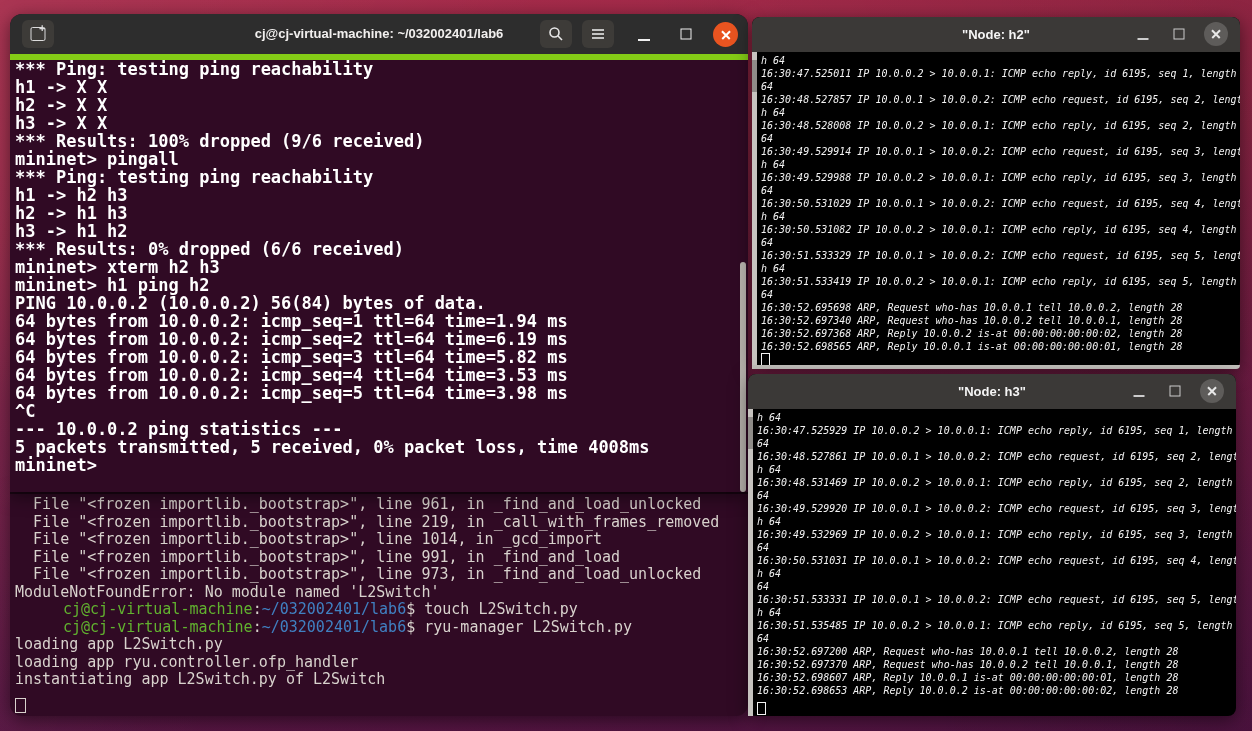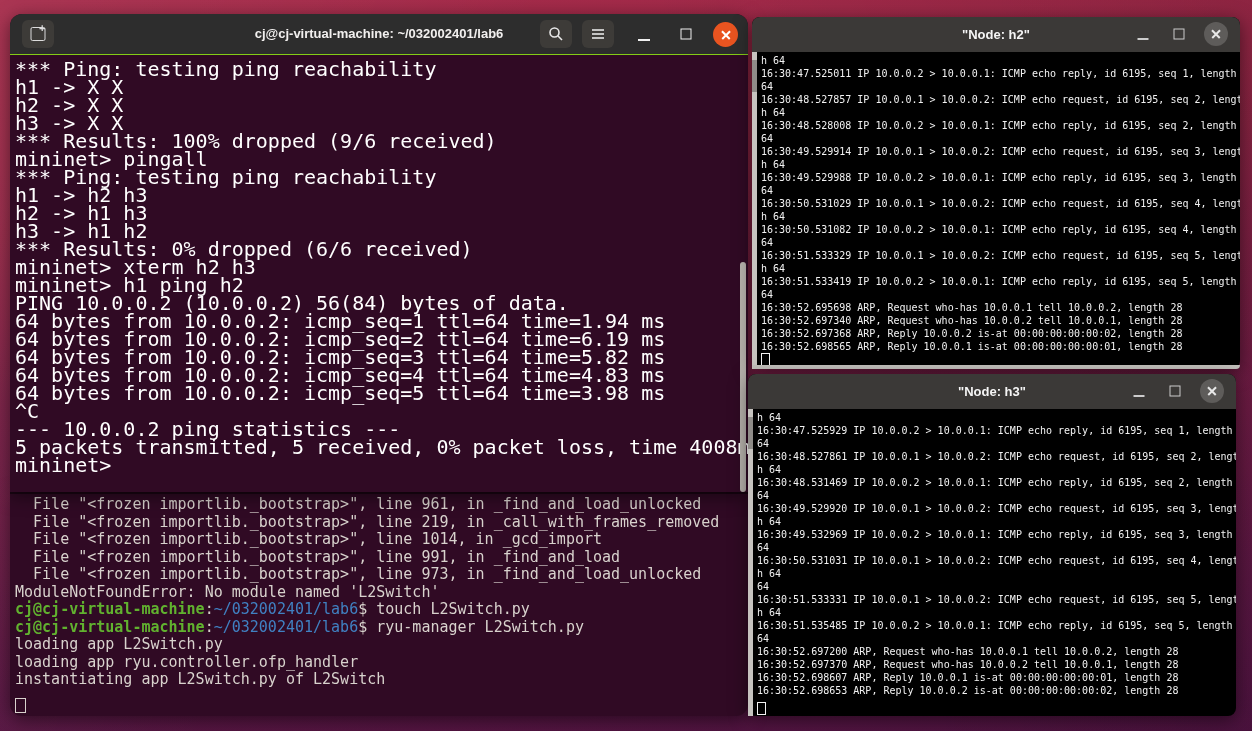--- a/index.html
+++ b/index.html
@@ -11,67 +11,67 @@
   }
   body::before{
     content:"";position:absolute;inset:0;
     background:linear-gradient(115deg,rgba(255,255,255,0.05) 0%,rgba(255,255,255,0) 35%),
                linear-gradient(250deg,rgba(0,0,0,0.10) 0%,rgba(0,0,0,0) 40%);
     clip-path:polygon(0 0,100% 0,100% 100%,0 100%);
   }
   .window{position:absolute;box-shadow:0 4px 18px rgba(0,0,0,0.5);}
   
   .main-window{left:10px;top:14px;width:738px;height:478px;background:var(--terminal-bg,#300a24);border-radius:12px 12px 0 0;}
-  .main-titlebar{position:absolute;left:0;top:0;right:0;height:40px;background:#2d2d2d;border-radius:12px 12px 0 0;border-bottom:1px solid #84cc16;}
+  .main-titlebar{position:absolute;left:0;top:0;right:0;height:40px;background:#2d2d2d;border-radius:12px 12px 0 0;border-bottom:6px solid #84cc16;}
   .main-title{position:absolute;left:0;right:0;top:0;height:40px;line-height:40px;text-align:center;color:#f2f0ef;font-weight:bold;font-size:13px;}
   .tb-btn{position:absolute;top:6px;width:32px;height:28px;border-radius:6px;background:#3d3b38;}
   .btn-newtab{left:12px;}
   .btn-search{left:530px;}
   .btn-menu{left:572px;}
   .btn-plain{position:absolute;top:6px;width:28px;height:28px;background:transparent;}
   .btn-min{left:620px;}
   .btn-max{left:662px;}
   .btn-close{position:absolute;left:703px;top:8px;width:25px;height:25px;border-radius:50%;background:var(--accent-close,#e95420);}
   .glyph-x{position:absolute;left:0;top:0;right:0;bottom:0;}
   .glyph-x::before,.glyph-x::after{content:"";position:absolute;left:50%;top:50%;width:11px;height:1.6px;background:#fff;}
   .glyph-x::before{transform:translate(-50%,-50%) rotate(45deg);}
   .glyph-x::after{transform:translate(-50%,-50%) rotate(-45deg);}
   .glyph-min{position:absolute;left:50%;top:19px;width:12px;height:1.6px;background:#f0f0f0;transform:translateX(-50%);}
   .glyph-max{position:absolute;left:50%;top:50%;width:9px;height:9px;border:1.5px solid #f0f0f0;transform:translate(-50%,-50%);}
   .glyph-newtab{position:absolute;left:50%;top:50%;width:13px;height:12px;border:1.5px solid #dcdcdc;border-radius:2px;transform:translate(-50%,-50%);}
   .glyph-newtab::before{content:"+";position:absolute;right:-1px;top:-6px;color:#dcdcdc;font-size:11px;font-weight:bold;}
   .icon-svg{position:absolute;left:50%;top:50%;transform:translate(-50%,-50%);}
   .main-content{position:absolute;left:0;top:40px;right:0;bottom:0;overflow:hidden;padding:6px 0 0 5px;
-    font-family:"DejaVu Sans Mono",monospace;font-size:20px;line-height:18px;color:var(--main-fg,#ffffff);}
+    font-family:"DejaVu Sans Mono",monospace;font-size:17px;line-height:18px;color:var(--main-fg,#ffffff);font-weight:bold;}
   .trow{white-space:pre;height:auto;}
   .main-scrollbar{position:absolute;right:2px;top:248px;width:6px;height:230px;border-radius:3px;background:#b9b4ae;}
   
   .ryu-window{left:10px;top:492px;width:738px;height:222px;background:var(--terminal-bg,#300a24);border-radius:0 0 12px 12px;border-top:2px solid #1a0513;}
   .ryu-content{position:absolute;left:0;top:0;right:0;bottom:0;overflow:hidden;padding:2px 0 0 5px;
     font-family:"DejaVu Sans Mono",monospace;font-size:15px;line-height:17.5px;color:var(--ryu-fg,#d8d2cd);}
-  .c-green{color:var(--prompt-green,#61b22f);font-weight:bold;}
+  .c-green{color:var(--prompt-green,#61b22f);font-weight:normal;margin-left:48px;}
   .c-blue{color:var(--prompt-blue,#4081c2);font-weight:normal;}
   .cursor-box{position:absolute;border:1px solid #d8d2cd;background:transparent;}
   .ryu-cursor{left:5px;top:204px;width:9px;height:13px;}
   
   .xterm-window{width:488px;background:#000;border-radius:8px;}
   .xt-h2{left:752px;top:17px;height:352px;}
   .xt-h3{left:748px;top:374px;height:342px;}
   .xterm-titlebar{position:absolute;left:0;top:0;right:0;height:35px;background:#3b3937;border-radius:8px 8px 0 0;}
   .xterm-title{position:absolute;left:0;right:0;top:0;height:35px;line-height:35px;text-align:center;color:#f5f5f5;font-weight:bold;font-size:13px;}
   .xt-min{position:absolute;right:84px;top:4px;width:26px;height:26px;}
   .xt-min::before{content:"";position:absolute;left:50%;top:17px;width:11px;height:1.5px;background:#cccccc;transform:translateX(-50%);}
   .xt-max{position:absolute;right:48px;top:4px;width:26px;height:26px;}
   .xt-max::before{content:"";position:absolute;left:50%;top:50%;width:9px;height:9px;border:1.5px solid #cccccc;transform:translate(-50%,-50%);}
   .xt-close{position:absolute;right:12px;top:5px;width:24px;height:24px;border-radius:50%;background:#5e5c5a;}
   .xt-close::before,.xt-close::after{content:"";position:absolute;left:50%;top:50%;width:11px;height:1.6px;background:#e8e8e8;}
   .xt-close::before{transform:translate(-50%,-50%) rotate(45deg);}
   .xt-close::after{transform:translate(-50%,-50%) rotate(-45deg);}
   .xterm-content{position:absolute;left:6px;right:0;top:35px;bottom:0;overflow:hidden;padding:2px 0 0 3px;
-    font-family:"DejaVu Sans Mono",monospace;font-size:10px;line-height:13px;color:var(--xterm-fg,#f2f2f2);}
+    font-family:"DejaVu Sans Mono",monospace;font-size:10px;line-height:13px;color:var(--xterm-fg,#f2f2f2);font-style:italic;}
   .xterm-scroll{position:absolute;left:0;top:35px;bottom:0;width:5px;background:#c6c3bf;}
   .xterm-scroll .thumb{position:absolute;left:0;top:8px;width:5px;height:32px;background:#8f8c88;}
   .xt-h2 .xterm-bottom-edge{position:absolute;left:0;right:0;bottom:0;height:4px;background:#c2bfbb;border-radius:0 0 8px 8px;}
   .xt-cursor{border:1px solid #f2f2f2;width:7px;height:11px;}
   .xt-h2-cursor{left:9px;top:336px;}
   .xt-h3-cursor{left:9px;top:328px;}
 </style>
 </head>
 <body>
 
@@ -132,21 +132,21 @@
       <div class="trow">h1 -&gt; h2 h3 </div>
       <div class="trow">h2 -&gt; h1 h3 </div>
       <div class="trow">h3 -&gt; h1 h2 </div>
       <div class="trow">*** Results: 0% dropped (6/6 received)</div>
       <div class="trow">mininet&gt; xterm h2 h3</div>
       <div class="trow">mininet&gt; h1 ping h2</div>
       <div class="trow">PING 10.0.0.2 (10.0.0.2) 56(84) bytes of data.</div>
       <div class="trow">64 bytes from 10.0.0.2: icmp_seq=1 ttl=64 time=1.94 ms</div>
       <div class="trow">64 bytes from 10.0.0.2: icmp_seq=2 ttl=64 time=6.19 ms</div>
       <div class="trow">64 bytes from 10.0.0.2: icmp_seq=3 ttl=64 time=5.82 ms</div>
-      <div class="trow">64 bytes from 10.0.0.2: icmp_seq=4 ttl=64 time=4.83 ms</div>
+      <div class="trow">64 bytes from 10.0.0.2: icmp_seq=4 ttl=64 time=3.53 ms</div>
       <div class="trow">64 bytes from 10.0.0.2: icmp_seq=5 ttl=64 time=3.98 ms</div>
       <div class="trow">^C</div>
       <div class="trow">--- 10.0.0.2 ping statistics ---</div>
       <div class="trow">5 packets transmitted, 5 received, 0% packet loss, time 4008ms</div>
       <div class="trow">mininet&gt; </div>
     </div>
   <div class="main-scrollbar"></div>
 </div>
 
 <div class="window xterm-window xt-h2">

